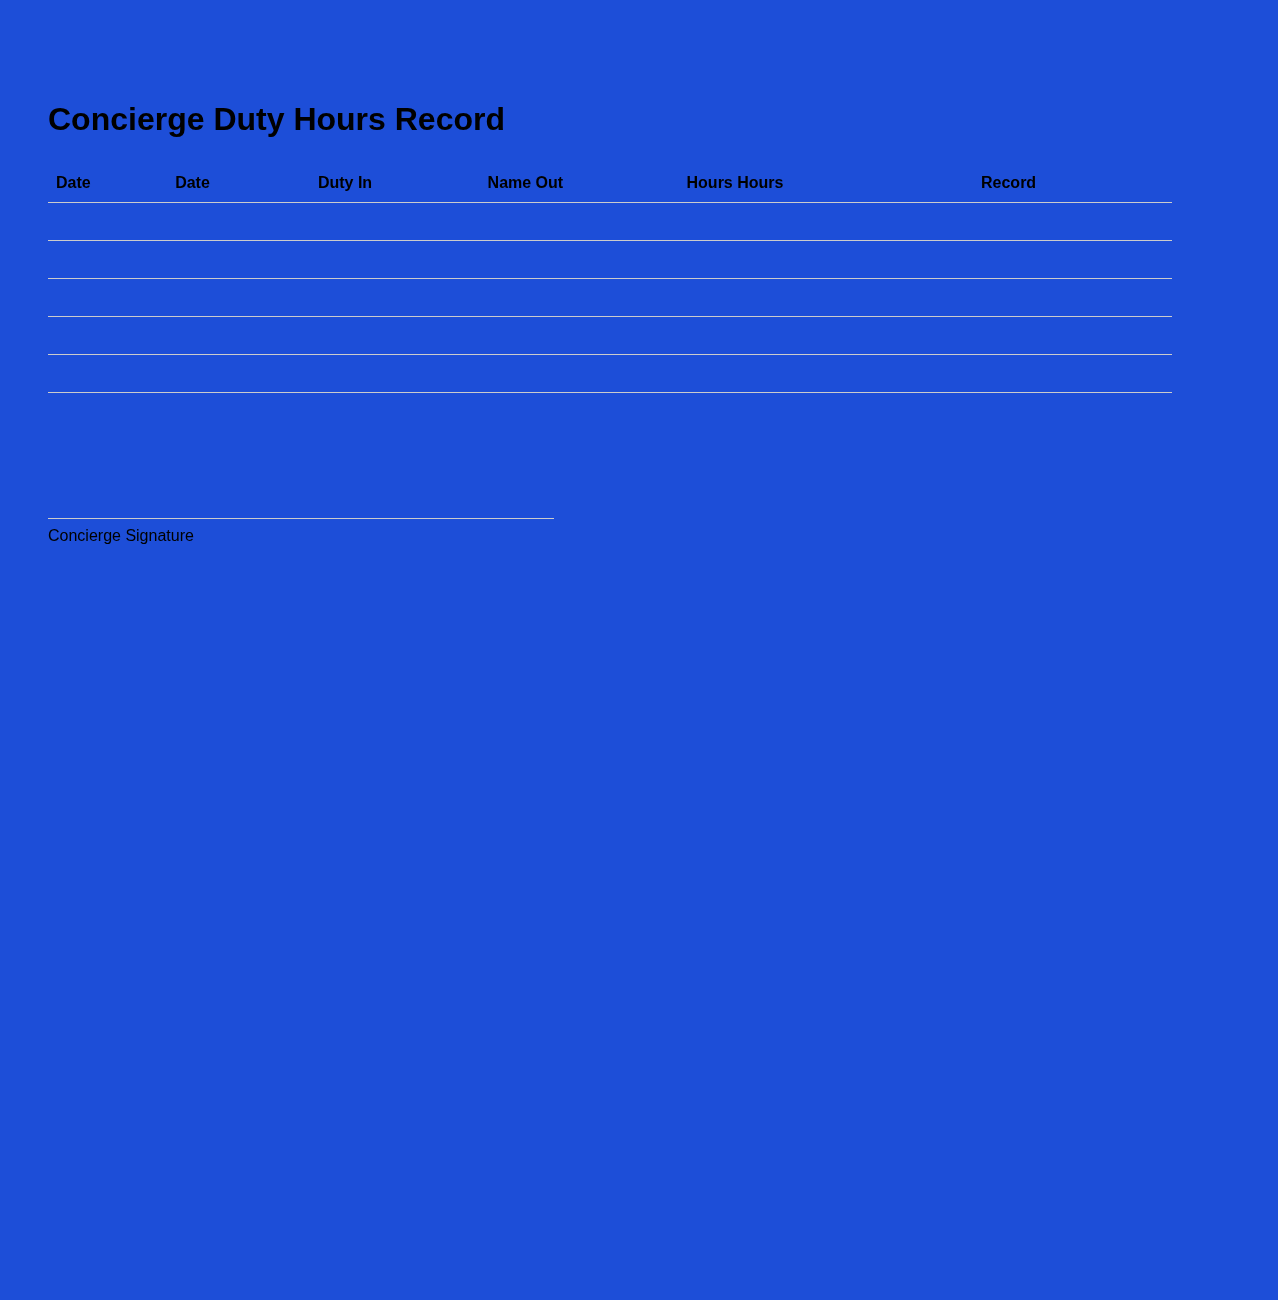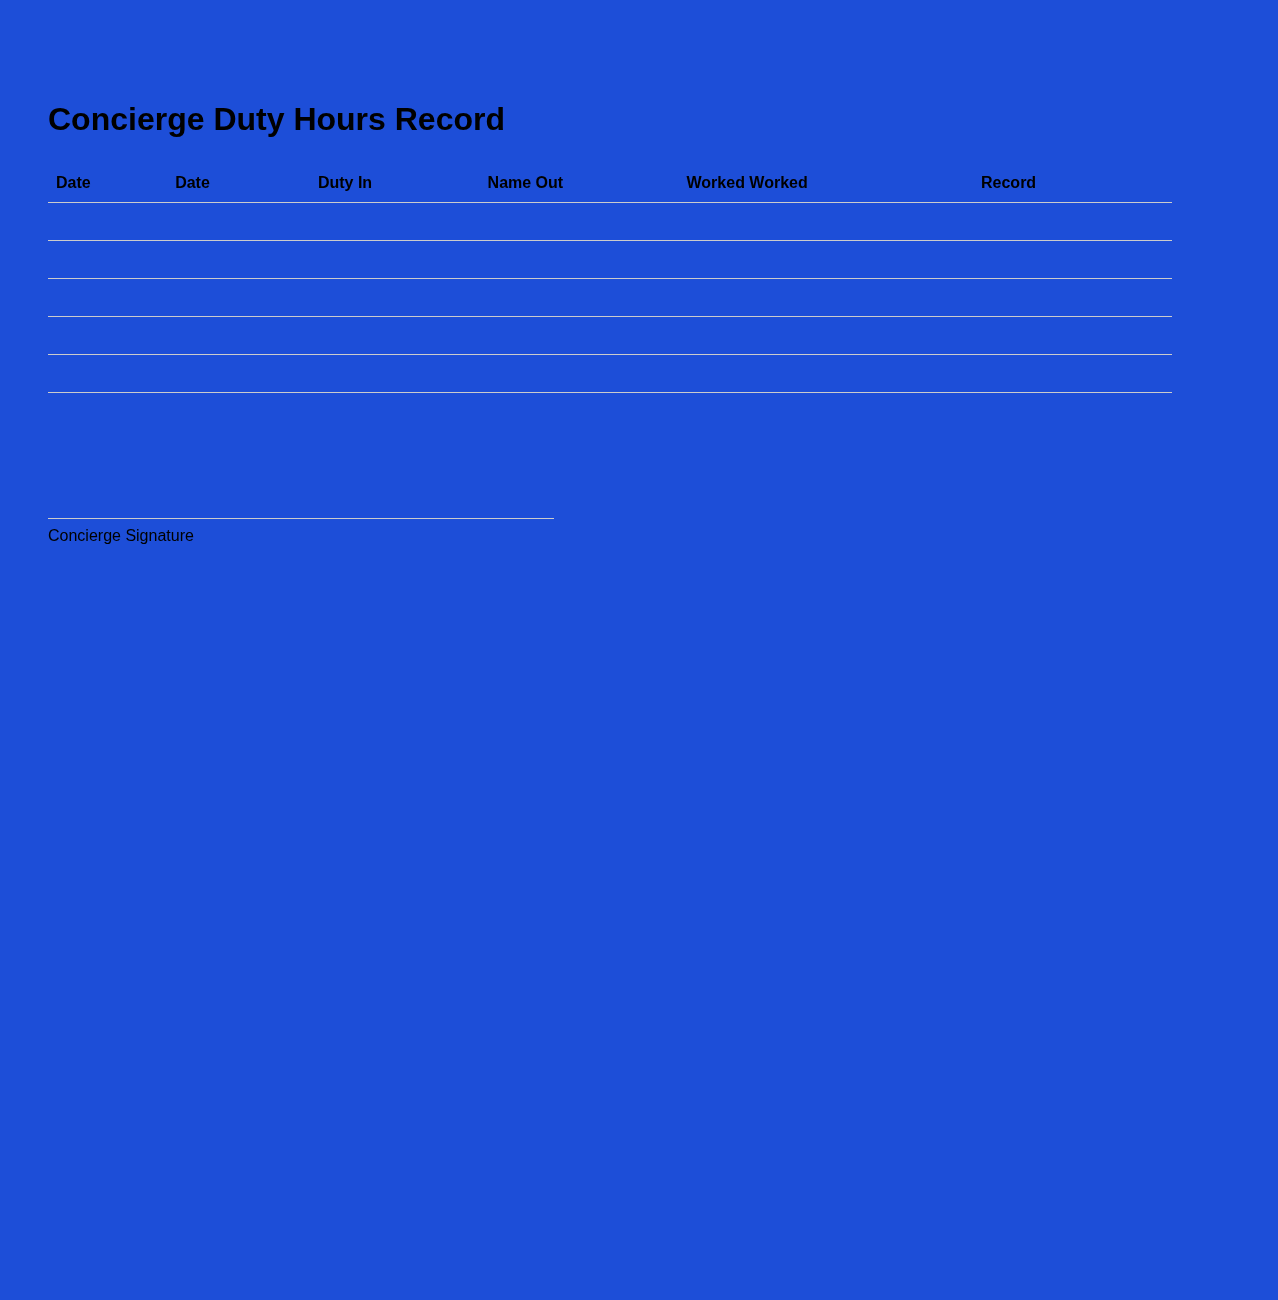--- a/index.html
+++ b/index.html
@@ -79,21 +79,21 @@
       <col class="col-timeout">
       <col class="col-hours">
       <col class="col-remarks">
     </colgroup>
     <thead>
       <tr>
         <th>Date</th>
         <th>Date</th>
         <th>Duty In</th>
         <th>Name Out</th>
-        <th>Worked Worked</th>
+        <th>Hours Hours</th>
         <th>Record</th>
       </tr>
     </thead>
     <tbody id="table-body">
 
     <tr>
           <td></td>
           <td></td>
           <td></td>
           <td></td>

